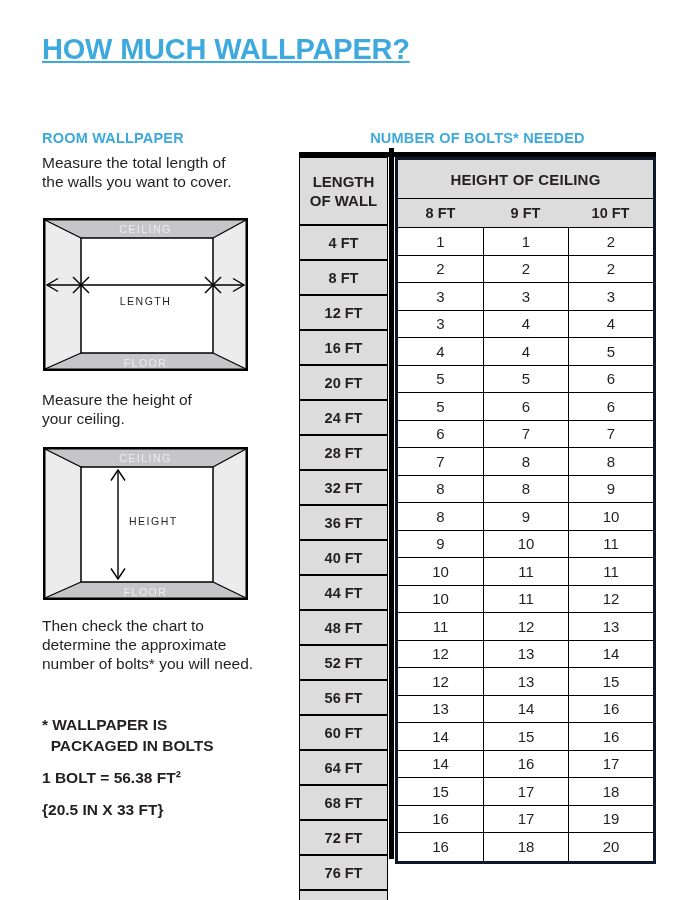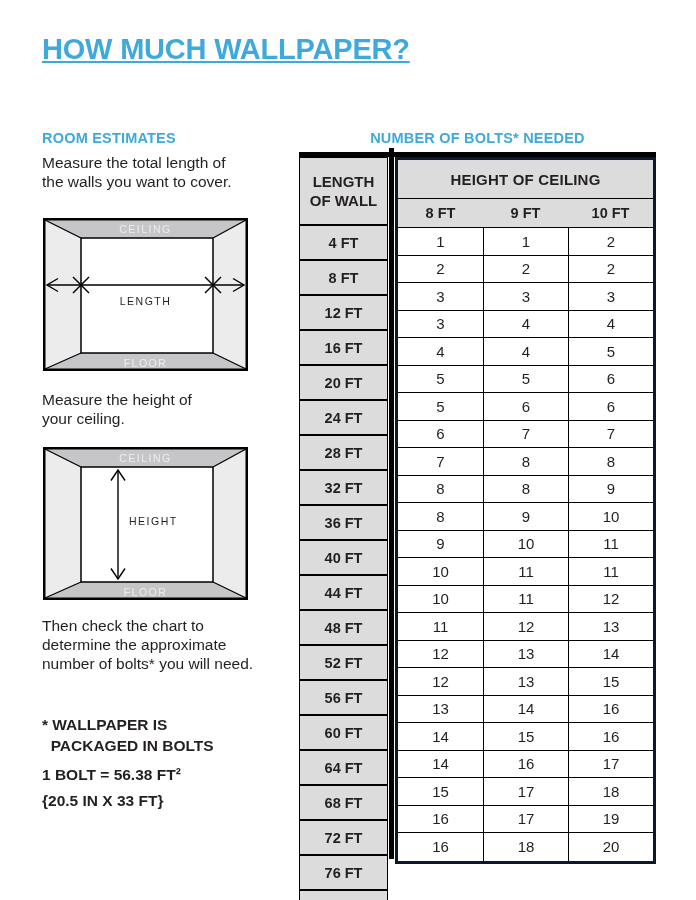--- a/index.html
+++ b/index.html
@@ -12,21 +12,21 @@
 
   .section-header { position:absolute; font-size:14.5px; font-weight:bold; color:#3EA9DC; letter-spacing:0.2px; }
   .hdr-left { left:42px; top:130px; }
   .hdr-right { left:299px; top:130px; width:357px; text-align:center; }
 
   .body-text { position:absolute; left:42px; font-size:15.5px; line-height:19px; white-space:pre-line; }
   .p-step1 { top:153px; }
   .p-step2 { top:390px; }
   .p-step3 { top:616px; }
   .p-footnote { top:714px; font-weight:bold; white-space:pre-wrap; line-height:21px; font-size:15.5px; }
-  .p-boltinfo { top:762px; font-weight:bold; line-height:26px; font-size:15.5px; }
+  .p-boltinfo { top:762px; font-weight:bold; line-height:32px; font-size:15.5px; }
 
   .diagram { position:absolute; left:43px; }
   .diagram1 { top:218px; }
   .diagram2 { top:447px; }
   svg text { font-family:"Liberation Sans","DejaVu Sans",sans-serif; }
   .room-band-label { font-size:10.5px; letter-spacing:1.5px; fill:#EDEDED; }
   .measure-label { font-size:10.5px; letter-spacing:1.5px; fill:#231F20; }
 
   .bolt-table { position:absolute; left:299px; top:148px; width:357px; height:712px; }
   .t-topbar { position:absolute; left:0; top:4px; width:357px; height:5px; background:#000; }
@@ -49,21 +49,21 @@
   .dcell { display:flex; align-items:center; justify-content:center; font-size:15px; }
   .dcell + .dcell { border-left:1px solid #000; }
 </style>
 </head>
 <body>
 
 <div class="page">
 
   <h1 class="page-title">HOW MUCH WALLPAPER?</h1>
 
-  <div class="section-header hdr-left">ROOM ESTIMATES</div>
+  <div class="section-header hdr-left">ROOM WALLPAPER</div>
   <div class="section-header hdr-right">NUMBER OF BOLTS* NEEDED</div>
 
   <p class="body-text p-step1">Measure the total length of
 the walls you want to cover.</p>
 
   <svg class="diagram diagram1" width="205" height="153" viewBox="0 0 205 153">
     <g>
       <polygon points="2,2 203,2 170,20 38,20" fill="#C6C6C8"></polygon>
       <polygon points="2,151 203,151 170,135 38,135" fill="#C6C6C8"></polygon>
       <polygon points="2,2 38,20 38,135 2,151" fill="#ECECEC"></polygon>

